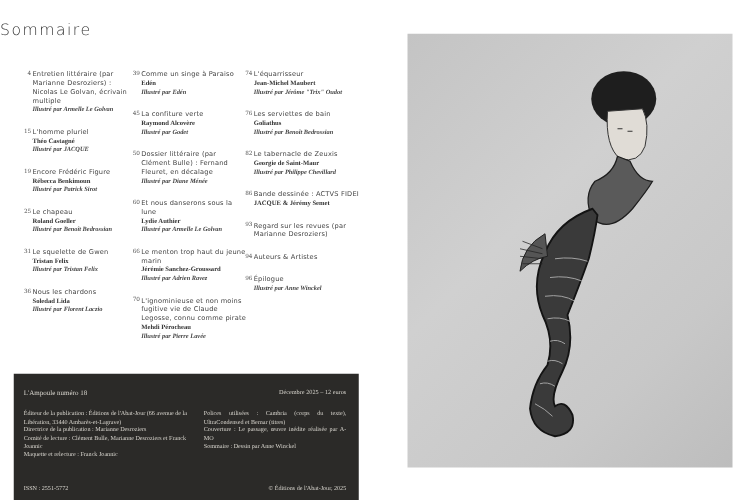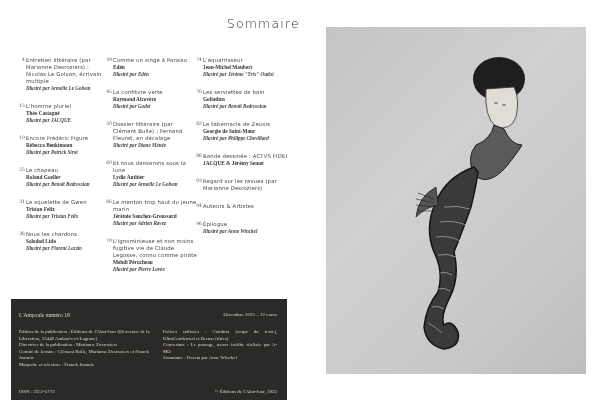--- a/index.html
+++ b/index.html
@@ -1,19 +1,19 @@
 <!DOCTYPE html>
 <html><head>
 <meta charset="utf-8">
 <style>
   html, body { margin:0; padding:0; }
   body { width:600px; height:400px; background:#ffffff; position:relative; overflow:hidden;
          font-family:"DejaVu Sans", sans-serif; color:#333; }
   .page-left { position:absolute; left:0; top:0; width:300px; height:400px; }
-  .title { position:absolute; left:0; width:300px; top:16px; text-align:right;
+  .title { position:absolute; left:0; width:300px; top:16px; text-align:left;
            font-size:12.5px; letter-spacing:1.2px; color:#333; font-weight:300; }
   .col { position:absolute; top:57px; }
   .col.c1 { left:18px; width:88px; }
   .col.c2 { left:105px; width:92px; }
   .col.c3 { left:195px; width:100px; }
   .entry { position:relative; padding-left:8px; margin-bottom:11px; }
   .num { position:absolute; left:-2px; top:0; width:9px; text-align:right; font-size:4.6px;
          color:#555; font-family:"DejaVu Serif", serif; }
   .etitle { font-size:5.3px; line-height:7px; color:#444; letter-spacing:0.15px; }
   .eauthor { font-family:"Liberation Serif", serif; font-weight:bold; font-size:5.3px; line-height:7px; color:#333; }

